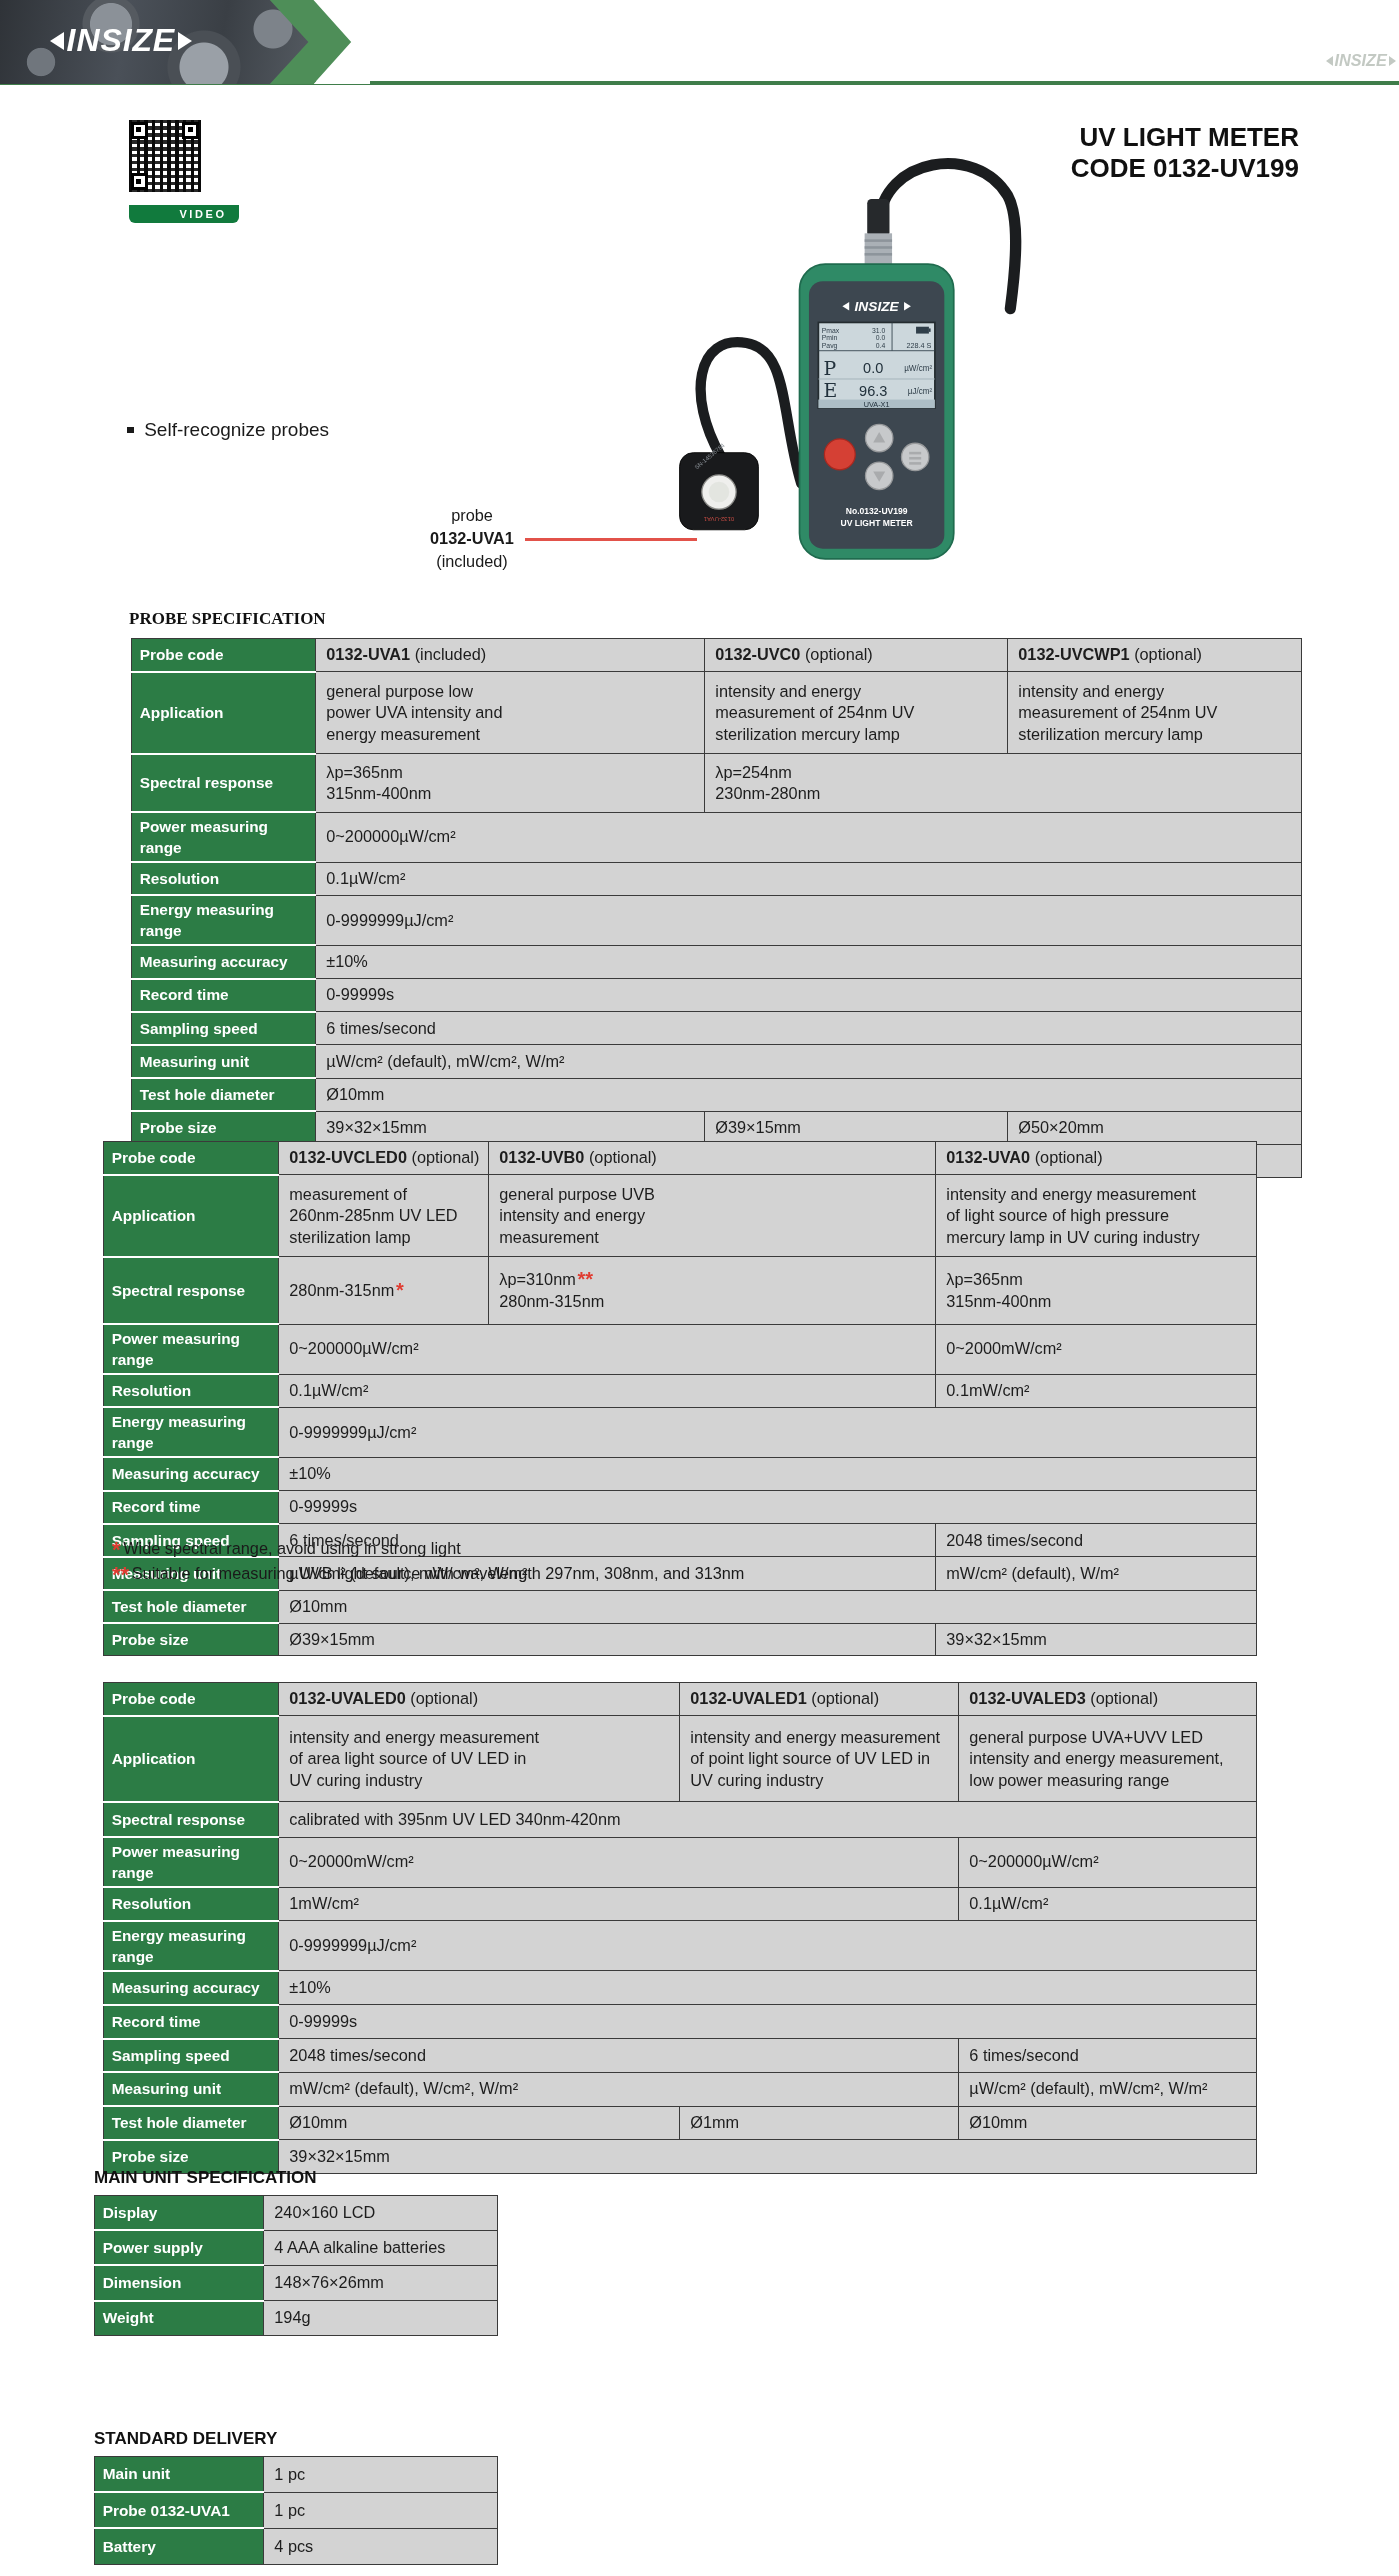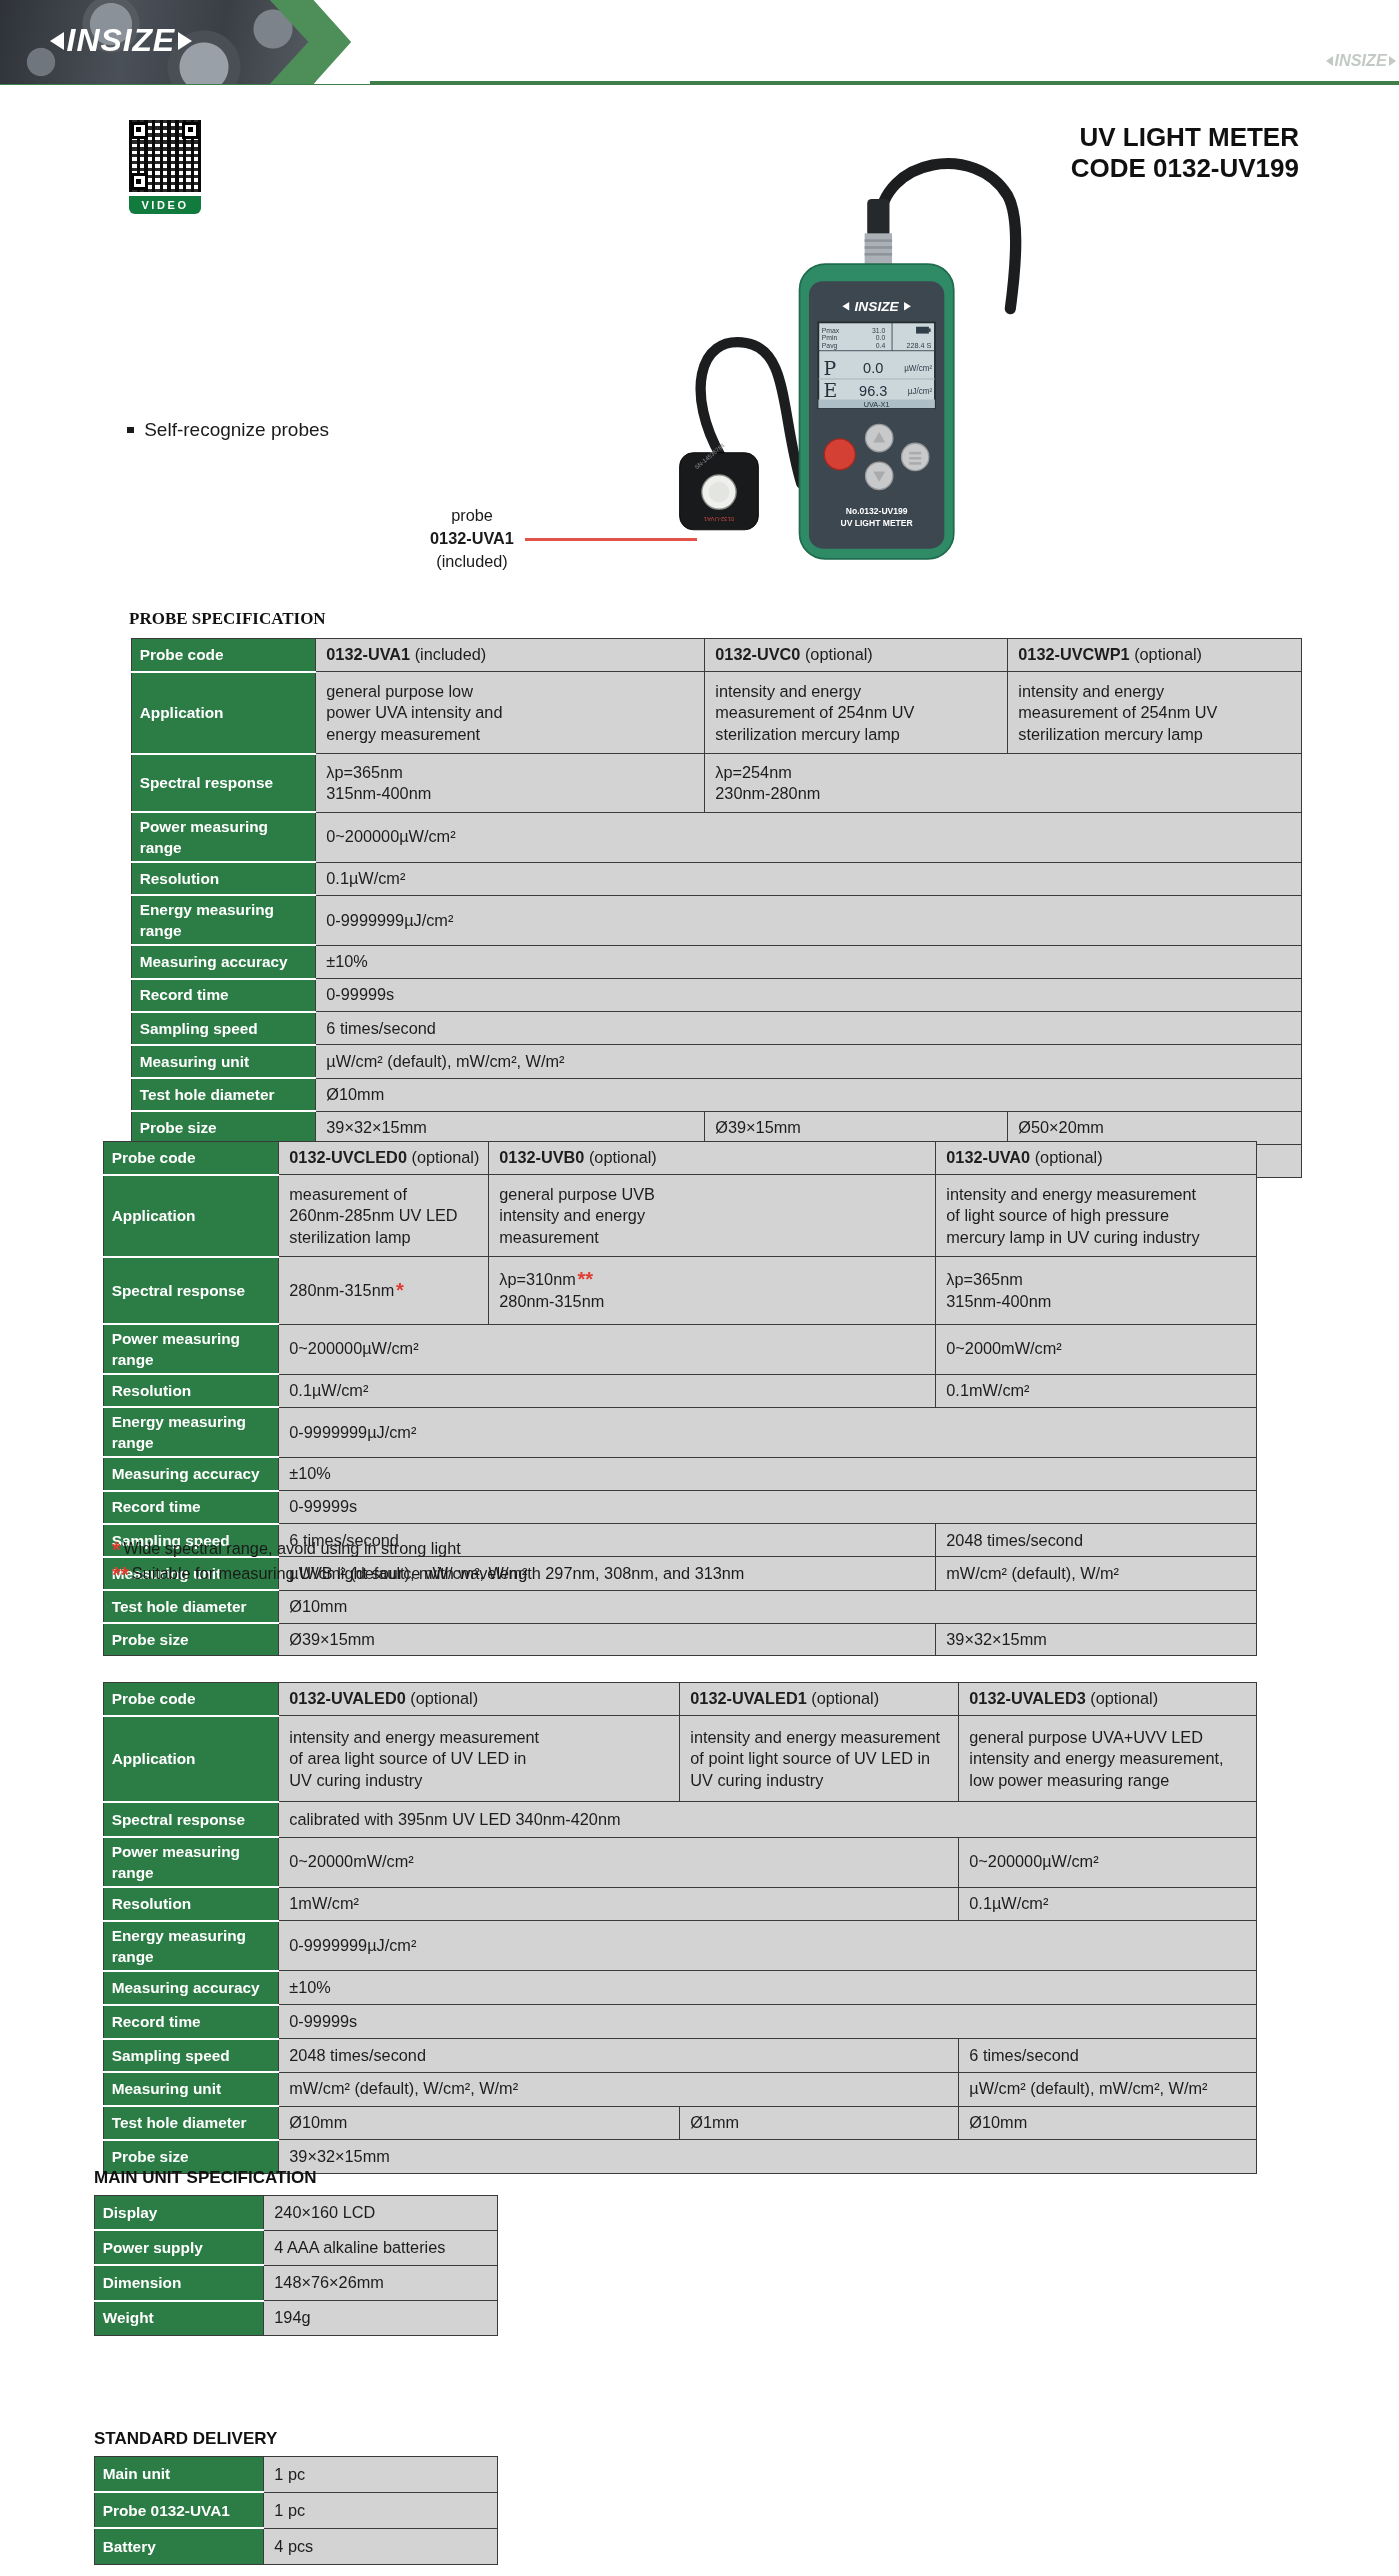--- a/index.html
+++ b/index.html
@@ -26,22 +26,22 @@
   .hdr-watermark .tri-r { border-left-color:#c3c9c3; border-top-width:5.1px; border-bottom-width:5.1px; border-left-width:7.7px; }
 
   
   .qr { position:absolute; left:129px; top:120px; width:72px; }
   .qr-img { position:relative; width:72px; height:72px;
     background:
       repeating-linear-gradient(0deg, rgba(10,10,10,.88) 0 3.4px, rgba(255,255,255,0) 3.4px 6.9px),
       repeating-linear-gradient(90deg, #0a0a0a 0 3.4px, #ffffff 3.4px 7.7px); }
   .qr-f { position:absolute; width:17px; height:17px; background:#fff; border:3.4px solid #000; box-sizing:border-box; }
   .qr-f div { width:5.1px; height:5.1px; margin:2.6px; background:#000; }
-  .qr-label { margin-top:4px; width:72px; height:18px; background:#117a3d; border-radius:0 0 6px 6px;
-              color:#fff; font-weight:bold; font-size:11px; letter-spacing:2.6px; text-align:center; line-height:18px; }
+  .qr-label { margin-top:13px; width:72px; height:18px; background:#117a3d; border-radius:0 0 6px 6px;
+              color:#fff; font-weight:bold; font-size:11px; letter-spacing:2.6px; text-align:center; line-height:18px;padding-left:38px; }
 
   
   .title { position:absolute; right:100px; top:122px; text-align:right; font-weight:bold;
            font-size:26px; line-height:31px; color:#101010; }
   .features { position:absolute; left:127px; top:418px; }
   .feat { display:flex; }
   .sq { flex:none; width:6.9px; height:6.9px; background:#1a1a1a; margin:8.6px 10.3px 0 0; }
   .ftext { font-size:19px; line-height:24px; white-space:pre-line; color:#1a1a1a; }
   .probe-label { position:absolute; left:418px; top:504px; width:108px; text-align:center;
                  font-size:16.3px; line-height:23px; }

